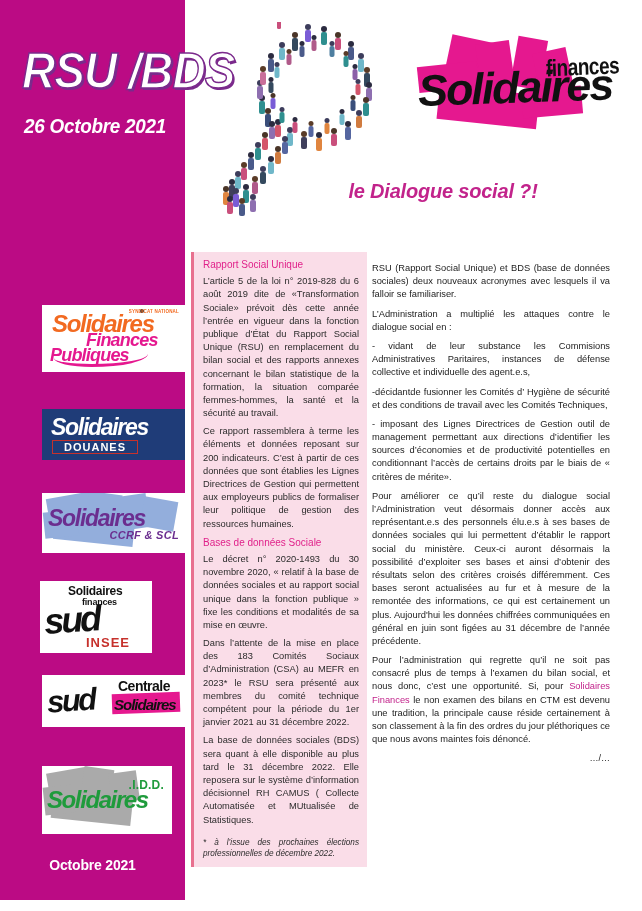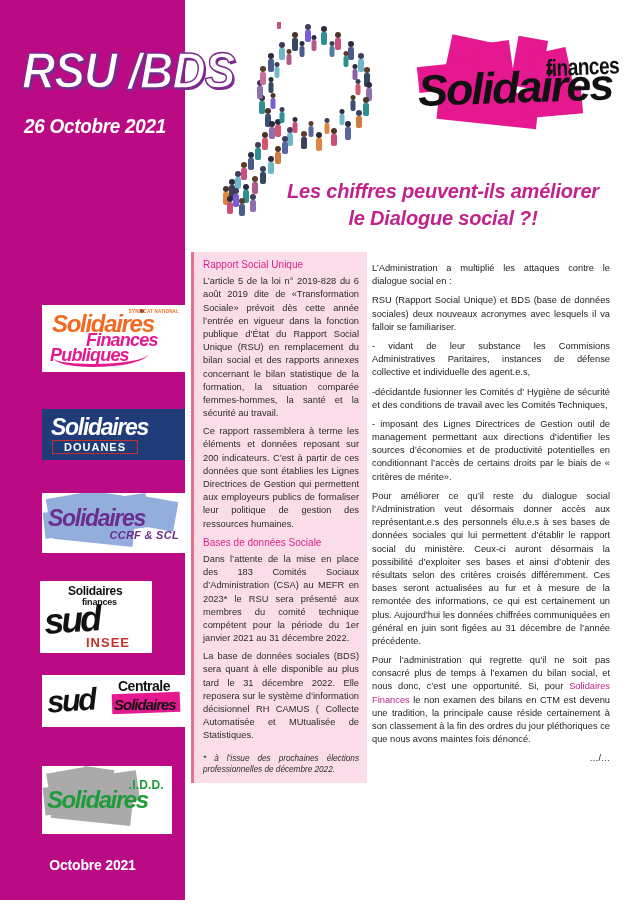--- a/index.html
+++ b/index.html
@@ -409,21 +409,20 @@
       <div class="brush" style="left:96px;  top:0px;  width:30px; height:50px; transform:rotate(10deg);"></div>
       <div class="brush" style="left:0px;   top:26px; width:60px; height:26px; transform:rotate(-6deg);"></div>
       <div class="brush" style="left:120px; top:12px; width:34px; height:60px; transform:rotate(-12deg);"></div>
       <div class="brush" style="left:20px;  top:52px; width:100px;height:34px; transform:rotate(6deg);"></div>
       <div class="brush" style="left:104px; top:50px; width:60px; height:28px; transform:rotate(-5deg);"></div>
       <span class="sol">Solidaires</span>
       <span class="fin">finances</span>
     </div>
 
     <div class="headline">
-      <span>Les chiffres peuvent-ils  améliorer</span>
       <span class="l2">le Dialogue social ?!</span>
     </div>
   </div>
 
   <div class="sidebar">
 
     <div class="logo-card lc1">
       <div class="sfp">
         <span class="dot"></span>
         <span class="tag">SYNDICAT NATIONAL</span>
@@ -485,28 +484,29 @@
     </div>
 
     <div class="sidebar-date">Octobre 2021</div>
   </div>
 
   <div class="col-left">
     <div class="sec-head">Rapport Social Unique</div>
     <p>L’article 5 de la loi n° 2019-828 du 6 août 2019 dite de «Transformation Sociale» prévoit dès cette année l’entrée en vigueur dans la fonction publique d’État du Rapport Social Unique (RSU) en remplacement du bilan social  et des rapports annexes concernant le bilan statistique de la formation, la situation comparée  femmes-hommes,  la santé et la sécurité au travail.</p>
     <p>Ce rapport rassemblera à terme les éléments et données reposant sur 200 indicateurs. C’est à partir de ces données que sont établies les Lignes Directrices de Gestion qui permettent aux employeurs publics de formaliser leur politique de gestion des ressources humaines.</p>
     <div class="sec-head">Bases de données Sociale</div>
+    <p>Le décret n° 2020-1493 du 30 novembre 2020, « relatif à la base de données sociales et au rapport social unique dans la fonction publique » fixe les conditions et modalités de sa mise en œuvre.</p>
     <p>Dans l’attente de la mise en place des 183 Comités Sociaux d’Administration (CSA) au MEFR en 2023* le RSU sera présenté aux membres du comité technique compétent pour la période du 1er janvier 2021 au 31 décembre 2022.</p>
     <p>La base de données sociales (BDS) sera quant à elle disponible au plus tard le 31 décembre 2022. Elle reposera sur le système d’information décisionnel  RH CAMUS ( Collecte Automatisée et MUtualisée de Statistiques.</p>
     <p class="foot-note">* à l’issue des prochaines élections professionnelles de décembre 2022.</p>
   </div>
 
   <div class="col-right">
+    <p>RSU (Rapport Social Unique) et BDS (base de données sociales) deux nouveaux acronymes avec lesquels il va falloir se familiariser.</p>
     <p>L’Administration a multiplié les attaques contre le dialogue social  en :</p>
-    <p>RSU (Rapport Social Unique) et BDS (base de données sociales) deux nouveaux acronymes avec lesquels il va falloir se familiariser.</p>
     <p>- vidant de leur substance les Commisions Administratives Paritaires, instances de défense collective et individuelle des agent.e.s,</p>
     <p>-décidantde fusionner les Comités d’ Hygiène  de sécurité et des conditions de travail  avec les Comités Techniques,</p>
     <p>- imposant des Lignes Directrices de Gestion outil de management permettant aux directions d’identifier les sources d’économies et de productivité potentielles en conditionnant l’accès de certains droits par le biais de « critères de mérite».</p>
     <p>Pour améliorer ce qu’il reste du dialogue social l’Administration veut  désormais donner accès aux représentant.e.s des personnels  élu.e.s à ses bases de données sociales  qui lui permettent d’établir le rapport social  du ministère.  Ceux-ci auront désormais la possibilité d’exploiter ses bases et ainsi d’obtenir des résultats selon des critères croisés différemment. Ces bases seront actualisées au fur et à mesure de la remontée des informations, ce qui est certainement un plus. Aujourd'hui les données chiffrées communiquées en général en juin sont figées au 31 décembre de l’année précédente.</p>
     <p><span>Pour l’administration  qui regrette qu’il ne soit pas consacré  plus de temps à l’examen du bilan social, et nous donc, c’est  une opportunité.   Si, pour </span><span class="hl">Solidaires Finances</span><span>  le non examen des bilans en CTM est devenu une tradition,  la principale cause réside certainement à son classement à la fin  des ordres du jour pléthoriques ce que nous avons maintes fois dénoncé.</span></p>
     <div class="tail">…/…</div>
   </div>
 
 </div>
 

